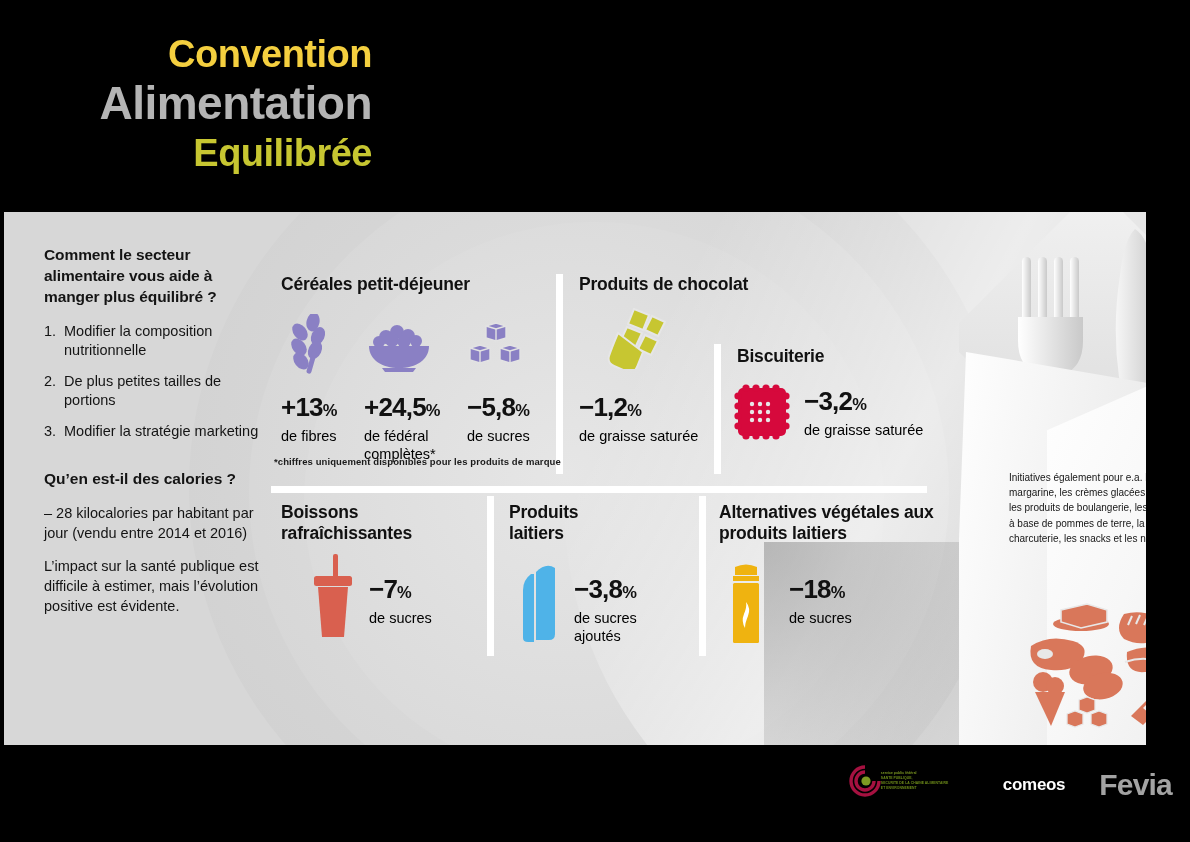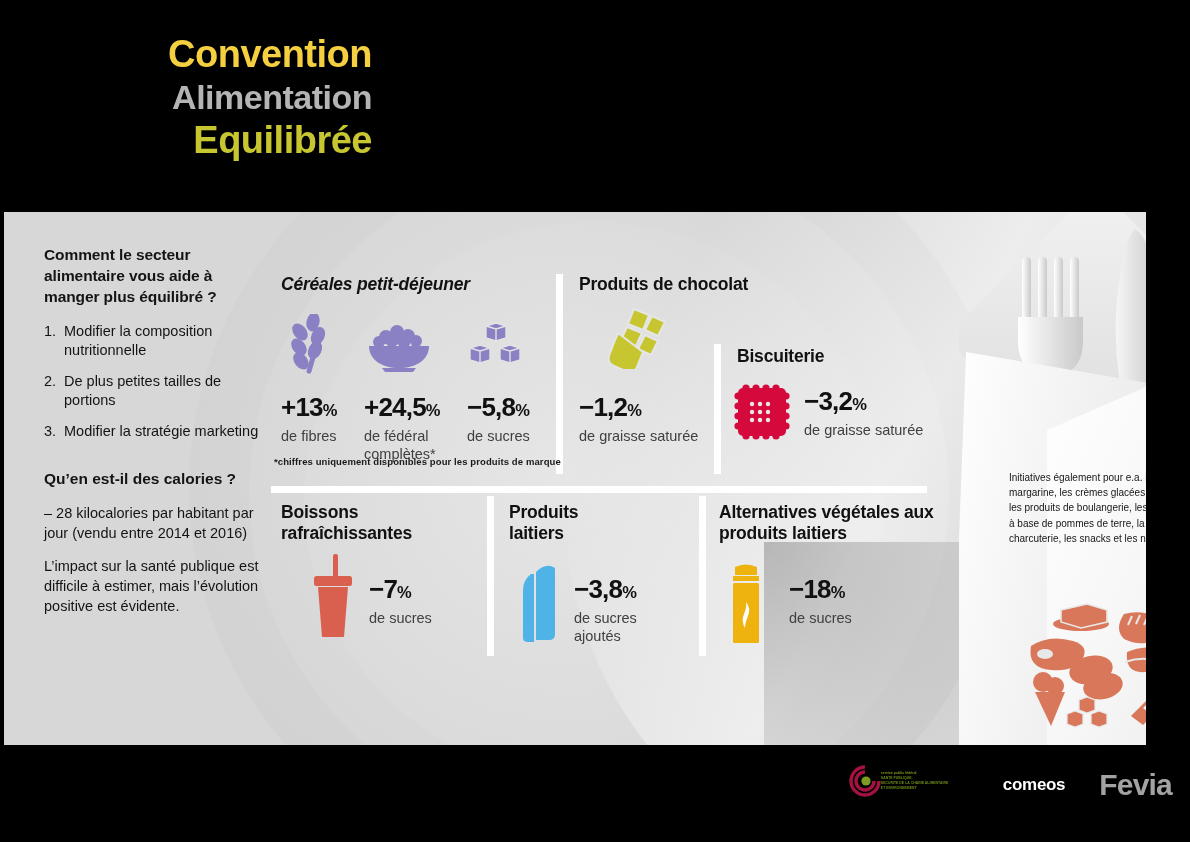--- a/index.html
+++ b/index.html
@@ -27,21 +27,21 @@
     position:absolute; left:0; top:34px; width:372px;
     text-align:right;
   }
   .title-line{
     display:block;
     font-weight:bold;
     letter-spacing:-0.5px;
     line-height:1.08;
   }
   .t1{ font-size:38px; color:#f4cf3f; }
-  .t2{ font-size:34px; color:#b4b4b4; margin-top:4px;}
+  .t2{ font-size:46px; color:#b4b4b4; margin-top:4px;}
   .t3{ font-size:38px; color:#c7c631; margin-top:4px;}
 
   
   .body-band{
     position:absolute; left:4px; top:212px; width:1142px; height:533px;
     background:#d7d7d7;
     overflow:hidden;
   }
   
   .plate{
@@ -97,21 +97,21 @@
   .sect-title{
     position:absolute; font-size:17.5px; font-weight:bold; color:#111;
     line-height:1.22; letter-spacing:-0.2px;
   }
   .stat-val{
     font-size:26px; font-weight:bold; color:#111; letter-spacing:-0.8px;
     white-space:nowrap;
   }
   .stat-val .pc{ font-size:16.5px; font-weight:bold; letter-spacing:0; }
   .stat-lbl{
-    font-size:14.5px; color:#404040; line-height:1.25; margin-top:4px;
+    font-size:14.5px; color:#000000; line-height:1.25; margin-top:4px;
   }
   .footnote{
     position:absolute; left:5px; top:182px;
     font-size:9.5px; color:#1a1a1a; font-weight:bold; letter-spacing:.1px;
   }
 
   .icon-wrap{ position:absolute; }
 
   
   .napkin{
@@ -209,21 +209,21 @@
     </div>
 
     <div class="grid">
 
       <div class="divider div-v1"></div>
       <div class="divider div-v2"></div>
       <div class="divider div-h1"></div>
       <div class="divider div-v3"></div>
       <div class="divider div-v4"></div>
 
-      <div class="sect-title" style="left:12px; top:0px; width:270px;font-style:italic;">Céréales petit-déjeuner</div>
+      <div class="sect-title" style="left:12px; top:0px; width:270px;">Céréales petit-déjeuner</div>
 
       <div class="icon-wrap" style="left:15px; top:40px;">
         <svg width="58" height="60" viewBox="0 0 58 60">
           <g fill="#8a80c4">
             <ellipse cx="29" cy="8" rx="6.5" ry="9.5" transform="rotate(12 29 8)"></ellipse>
             <ellipse cx="16" cy="18" rx="6.5" ry="9.5" transform="rotate(-38 16 18)"></ellipse>
             <ellipse cx="34" cy="22" rx="6.5" ry="9.5" transform="rotate(25 34 22)"></ellipse>
             <ellipse cx="15" cy="33" rx="6.5" ry="9.5" transform="rotate(-38 15 33)"></ellipse>
             <ellipse cx="31" cy="36" rx="6.5" ry="9.5" transform="rotate(25 31 36)"></ellipse>
             <ellipse cx="17" cy="47" rx="6.5" ry="9.5" transform="rotate(-38 17 47)"></ellipse>

